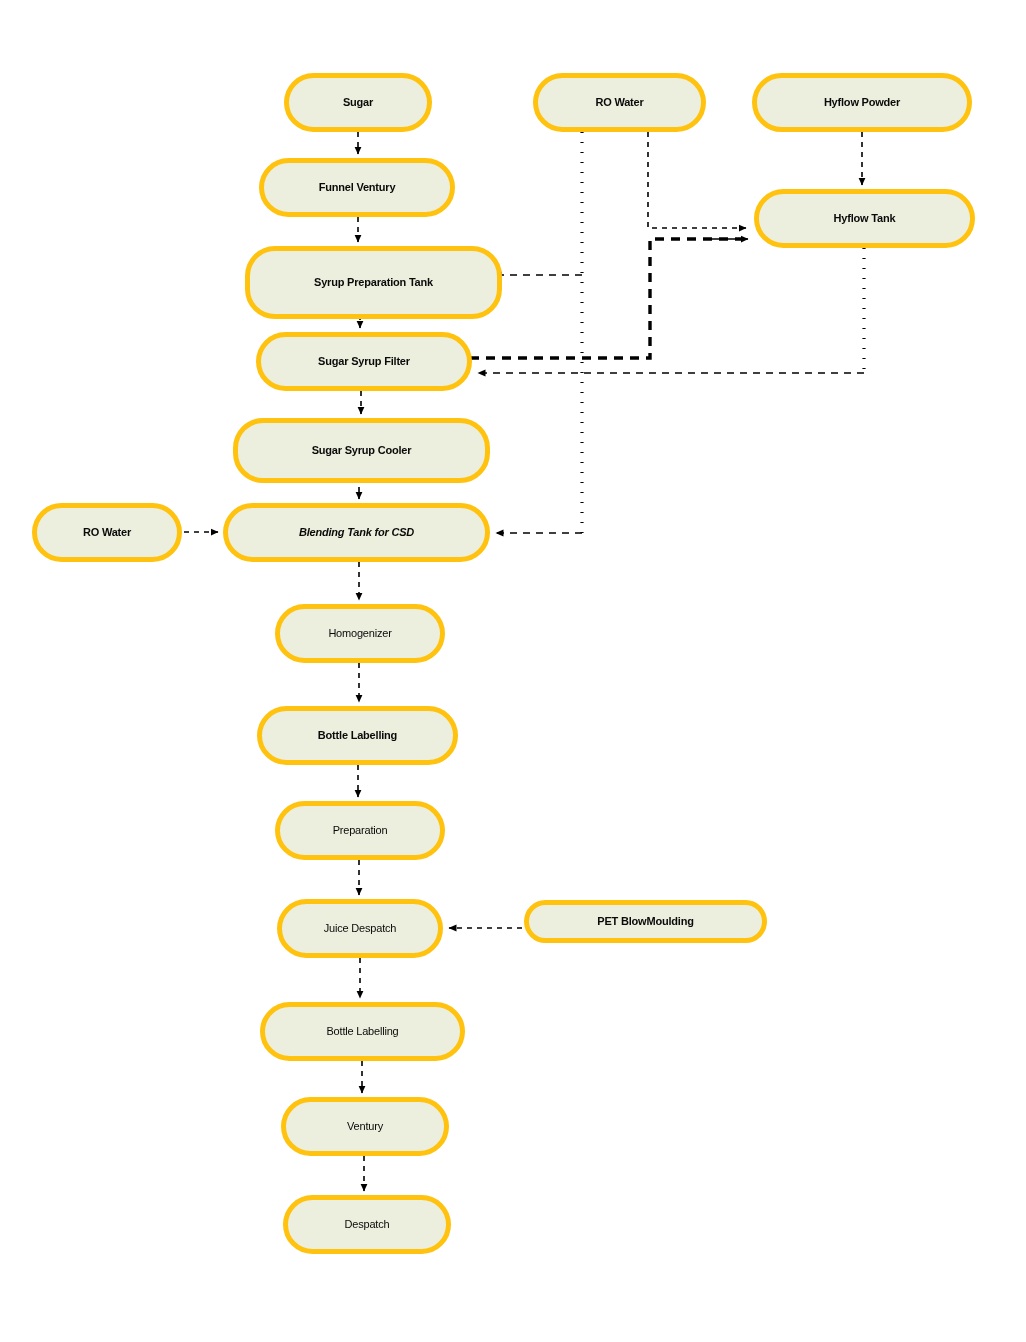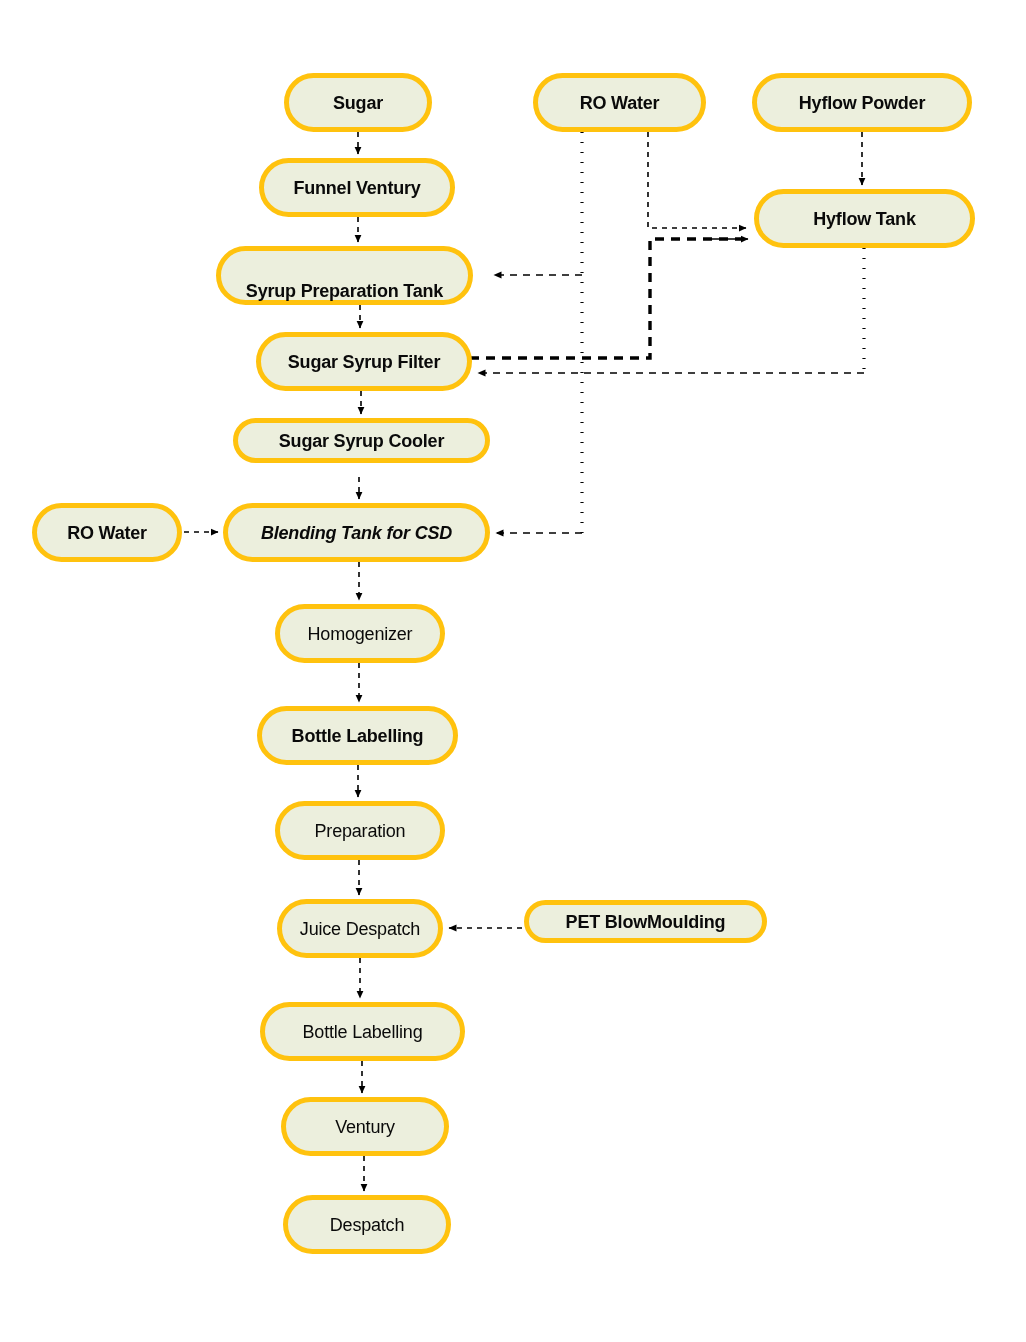--- a/index.html
+++ b/index.html
@@ -30,21 +30,21 @@
     position: absolute;
     box-sizing: border-box;
     background: #ecefdd;
     border: 5px solid #ffc20e;
     border-radius: 30px;
     display: flex;
     align-items: center;
     justify-content: center;
     color: #0a0a0a;
     font-family: "Liberation Sans", sans-serif;
-    font-size: 18px;
+    font-size: 11px;
     font-weight: bold;
     letter-spacing: -0.2px;
     text-align: center;
     white-space: nowrap;
     z-index: 5;
   }
   .node.light {
     font-weight: normal;
   }
   .node-label {
@@ -122,29 +122,29 @@
   </div>
 
   <div class="node" style="left:259px;top:158px;width:196px;height:59px;">
     <span class="node-label">Funnel Ventury</span>
   </div>
 
   <div class="node" style="left:754px;top:189px;width:221px;height:59px;">
     <span class="node-label">Hyflow Tank</span>
   </div>
 
-  <div class="node" style="left:216px;top:246px;width:257px;height:59px;align-items:flex-end;">
+  <div class="node" style="left:245px;top:246px;width:257px;height:73px;">
     <span class="node-label">Syrup Preparation Tank</span>
   </div>
 
   <div class="node" style="left:256px;top:332px;width:216px;height:59px;">
     <span class="node-label">Sugar Syrup Filter</span>
   </div>
 
-  <div class="node" style="left:233px;top:418px;width:257px;height:45px;align-items:center;">
+  <div class="node" style="left:233px;top:418px;width:257px;height:65px;align-items:center;">
     <span class="node-label">Sugar Syrup Cooler</span>
   </div>
 
   <div class="node" style="left:32px;top:503px;width:150px;height:59px;">
     <span class="node-label">RO Water</span>
   </div>
 
   <div class="node" style="left:223px;top:503px;width:267px;height:59px;font-style:italic;">
     <span class="node-label">Blending Tank for CSD</span>
   </div>

